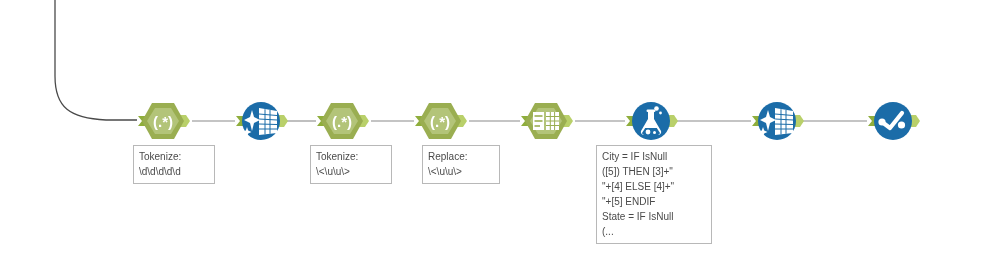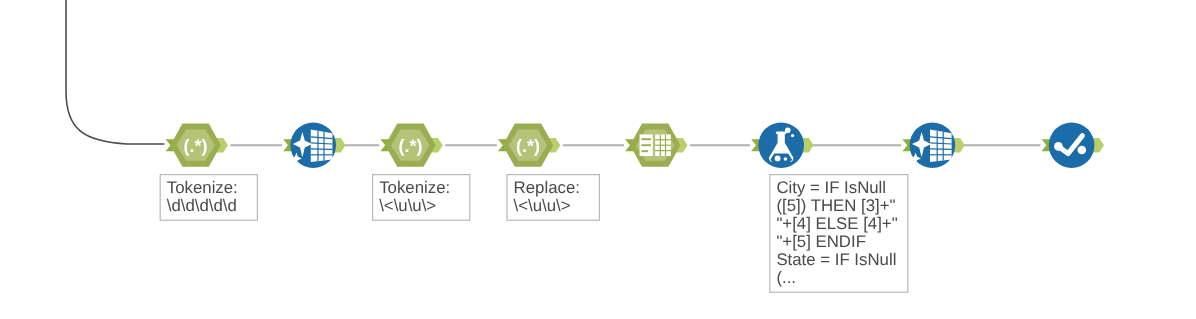--- a/index.html
+++ b/index.html
@@ -18,21 +18,21 @@
   .node{
     position:absolute;
     width:44px;height:40px;
   }
   .node svg{display:block;width:44px;height:40px;overflow:visible;}
   .label-box{
     position:absolute;
     background:#ffffff;
     border:1px solid #b8b8b8;
     color:#4a4a4a;
-    font-size:14px;
+    font-size:10px;
     line-height:15px;
     padding:3px 5px 4px 5px;
     white-space:pre;
     font-family:"Liberation Sans", sans-serif;
     letter-spacing:0px;
   }
 </style>
 </head>
 <body>
 
@@ -168,21 +168,21 @@
         <path d="M 19 10 L 25 10 L 25 18 L 32 30 A 3 3 0 0 1 29.5 34 L 14.5 34 A 3 3 0 0 1 12 30 L 19 18 Z" fill="#ffffff"></path>
         <path d="M 16.2 27 L 27.8 27 L 31 32 A 2.5 2.5 0 0 1 29 34 L 15 34 A 2.5 2.5 0 0 1 13 32 Z" fill="#1b6ca8"></path>
         <circle cx="19" cy="31" r="2.4" fill="#ffffff"></circle>
         <circle cx="25.5" cy="31.5" r="1.5" fill="#ffffff"></circle>
         <rect x="17.5" y="8.5" width="9" height="2.4" rx="1.2" fill="#ffffff"></rect>
         <circle cx="27.5" cy="7.5" r="2.3" fill="#ffffff"></circle>
         <circle cx="31.5" cy="12" r="1.4" fill="#ffffff"></circle>
       </g>
     </svg>
   </div>
-  <div class="label-box" style="left:641px;top:145px;width:104px;">City = IF IsNull
+  <div class="label-box" style="left:596px;top:145px;width:104px;">City = IF IsNull
 ([5]) THEN [3]+"
 "+[4] ELSE [4]+"
 "+[5] ENDIF
 State = IF IsNull
 (...</div>
 
   <div class="node" style="left:755px;top:101px;">
     <svg viewBox="0 0 44 40">
       <g>
         <path d="M -3 15 L 7 15 L 7 25 L -3 25 L 1 20 Z" fill="#8fae3c"></path>

